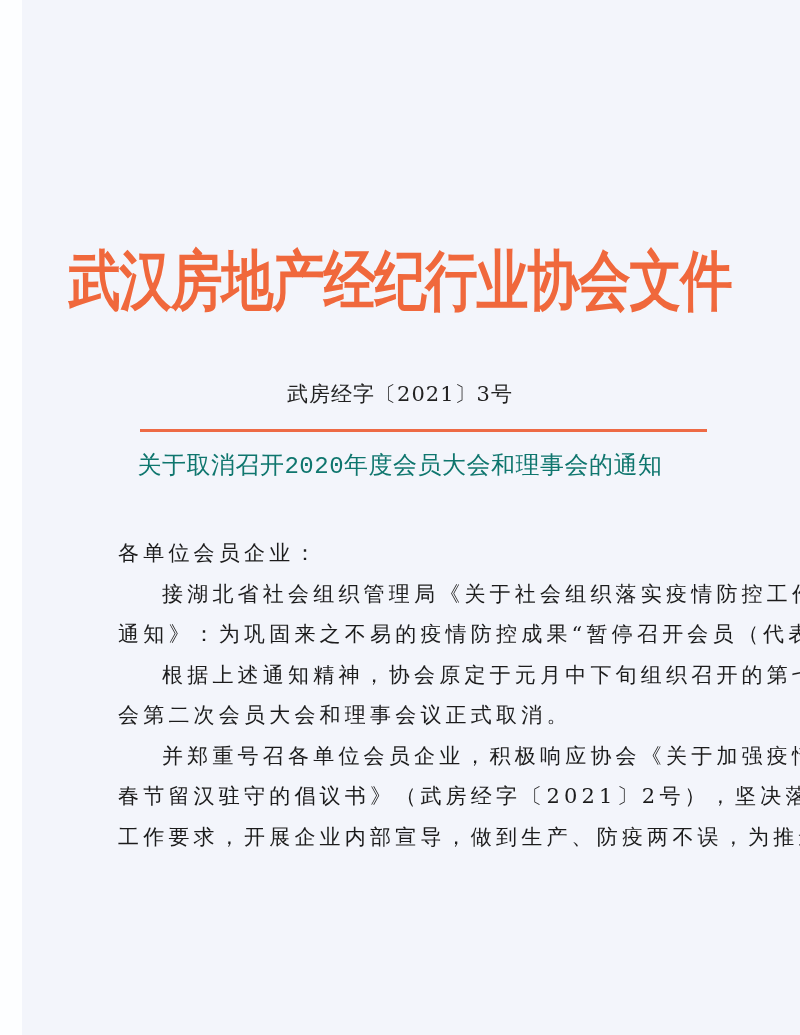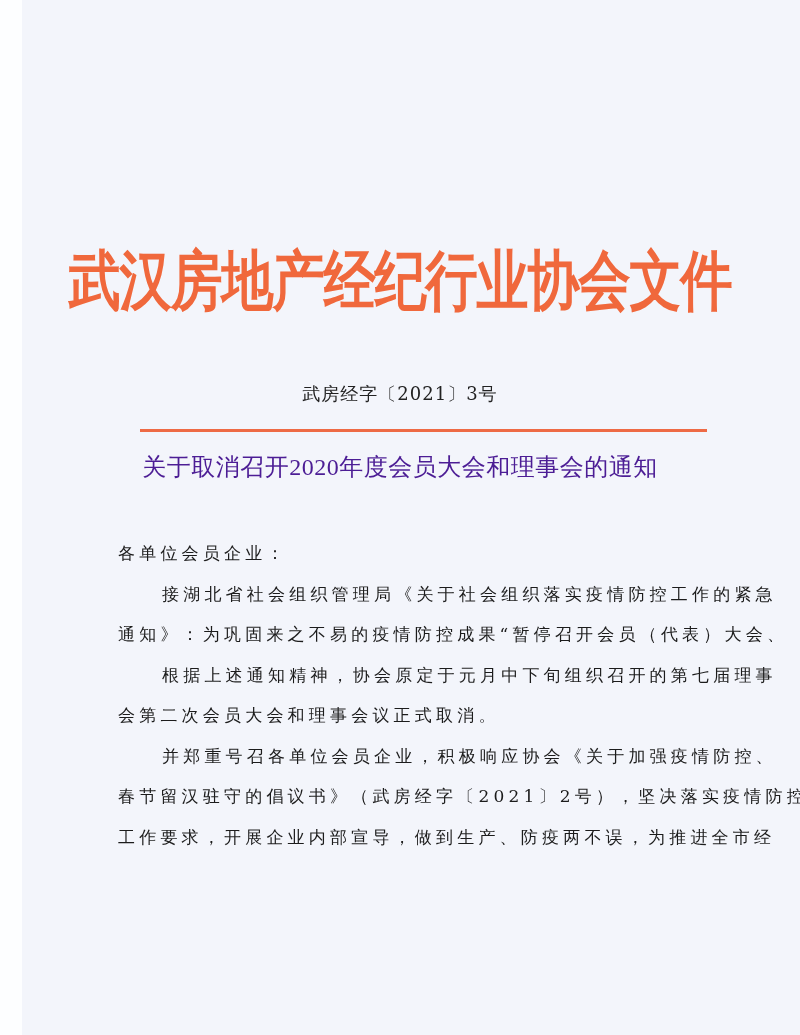--- a/index.html
+++ b/index.html
@@ -39,50 +39,50 @@
       color: #f0683c;
       letter-spacing: -1px;
       transform: scaleY(1.25);
       transform-origin: center;
     }
     .doc-number {
       position: absolute;
       left: 0; width: 800px;
       top: 381px;
       text-align: center;
-      font-size: 18px;
+      font-size: 21px;
       line-height: 26px;
       color: #222;
       letter-spacing: 1px;
     }
     .red-rule {
       position: absolute;
       left: 140px;
       top: 429px;
       width: 567px;
       height: 3px;
       background: #ee6a45;
     }
     .notice-title {
       position: absolute;
       left: 0; width: 800px;
       top: 450px;
       text-align: center;
-      font-family: Liberation Serif, serif;
+      font-family: Liberation Mono, monospace;
       font-size: 24px;
       line-height: 34px;
-      color: #4c1d95;
+      color: #0f766e;
       letter-spacing: 0.5px;
     }
     .body-text {
       position: absolute;
       left: 118px;
       top: 533px;
       width: 625px;
-      font-size: 17px;
+      font-size: 21px;
       line-height: 40.5px;
       letter-spacing: 4.2px;
       color: #1c1c1c;
     }
     .body-text .line {
       display: block;
       white-space: nowrap;
     }
     .body-text .line.first {
       padding-left: 44px;

